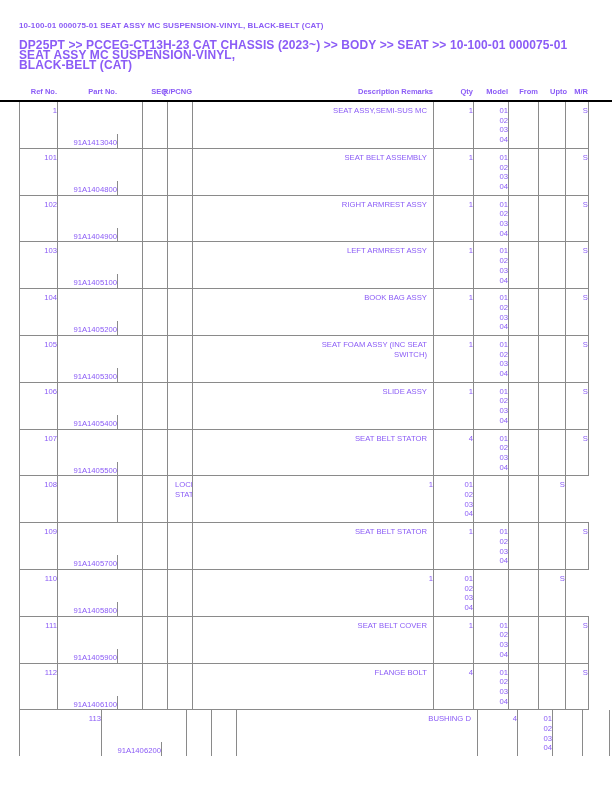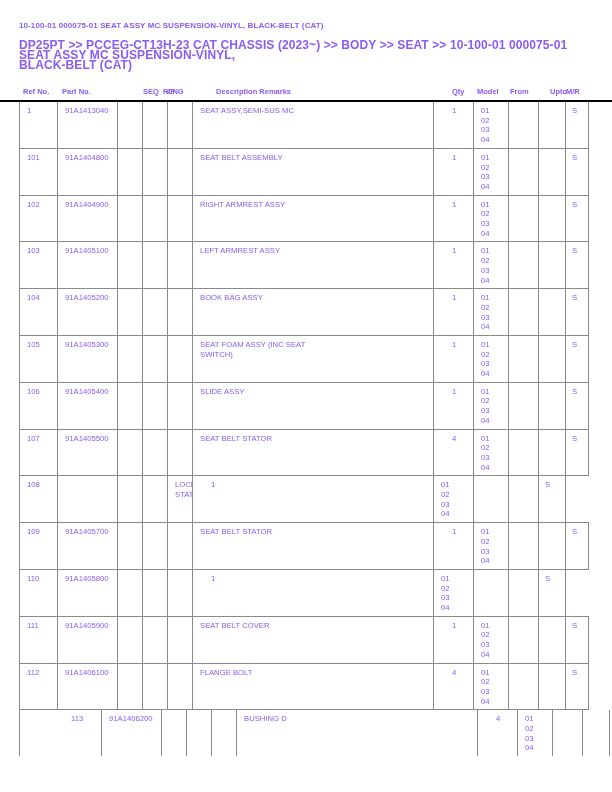--- a/index.html
+++ b/index.html
@@ -33,20 +33,21 @@
     font-size: 12px;
     font-weight: bold;
     letter-spacing: 0.1px;
     line-height: 10px;
     white-space: pre-line;
   }
   .grid {
     display: grid;
     grid-template-columns: 38px 60px 25px 25px 25px 241px 40px 35px 30px 27px 23px;
     box-sizing: border-box;
+    text-align: right;
   }
   .colheaders {
     position: absolute;
     left: 19px;
     top: 87px;
     width: 570px;
     font-size: 7.5px;
     font-weight: bold;
   }
   .h { box-sizing: border-box; white-space: nowrap; overflow: visible; }
@@ -85,21 +86,21 @@
   .c {
     box-sizing: border-box;
     border-right: 1px solid #8a8a8a;
     font-size: 7.7px;
     line-height: 9.7px;
     padding-top: 4px;
     overflow: hidden;
     white-space: pre-line;
   }
   .c.ref   { padding-left: 7px; }
-  .c.part  { padding-left: 7px; }
+  .c.part  { padding-left: 7px; margin-top: 32px; }
   .c.desc  { padding-left: 7px; padding-right: 6px; }
   .c.qty   { padding-left: 18px; }
   .c.model { padding-left: 7px; }
   .c.mr    { padding-left: 6px; }
 </style>
 </head>
 <body>
 
 <div class="page">
 

